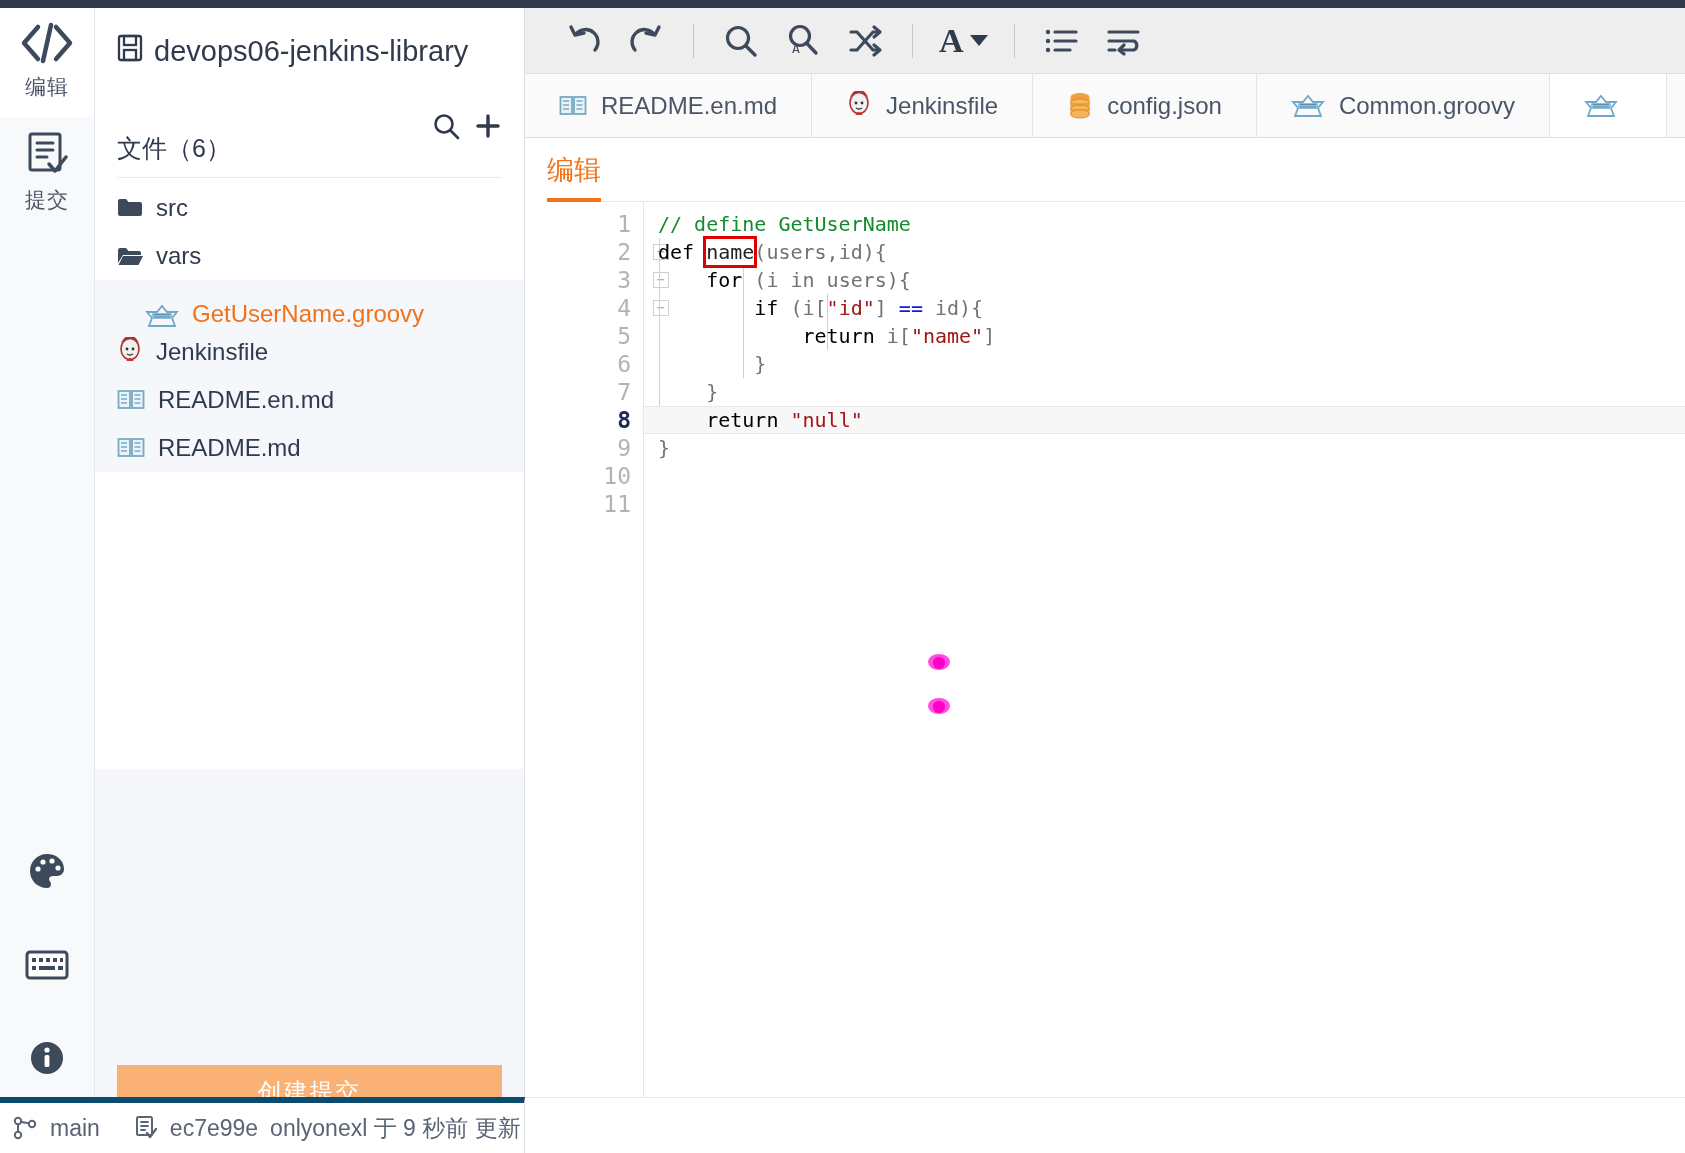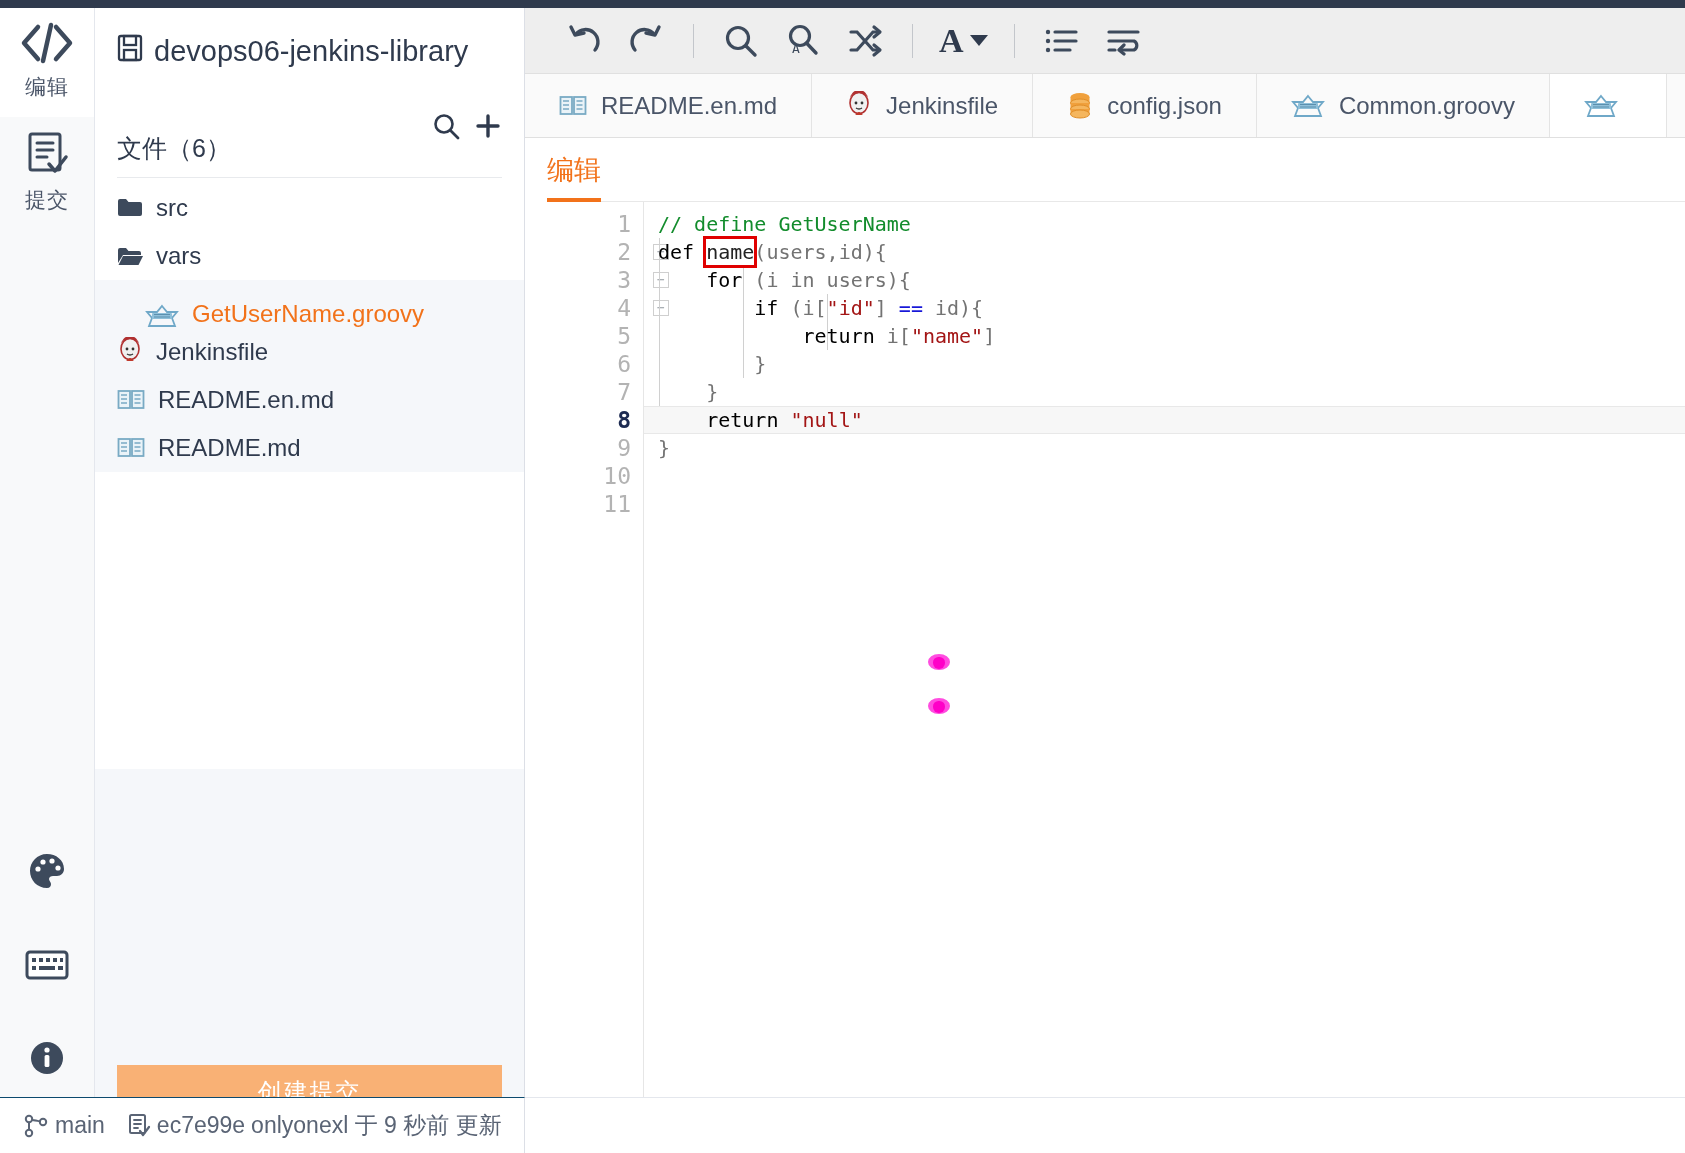--- a/index.html
+++ b/index.html
@@ -321,25 +321,25 @@
     width: 12px; height: 12px;
     background: #ff00c8;
     border-radius: 50% 50% 55% 55%;
   }
 
   
   .statusbar {
     height: 56px;
     flex: 0 0 56px;
     background: #ffffff;
-    border-top: 1px solid #0c4a6e;
-    display: flex;
-    align-items: center;
-    gap: 6px;
-    padding-left: 23px;
+    border-top: 6px solid #0c4a6e;
+    display: flex;
+    align-items: center;
+    gap: 12px;
+    padding-left: 12px;
     font-size: 23px;
     color: #5a6475;
   }
   .statusbar .sb-ic { display: inline-flex; align-items: center; }
   .statusbar .sb-txt { white-space: nowrap; }
   .sb-gap { width: 10px; }
 </style>
 </head>
 <body>
 

